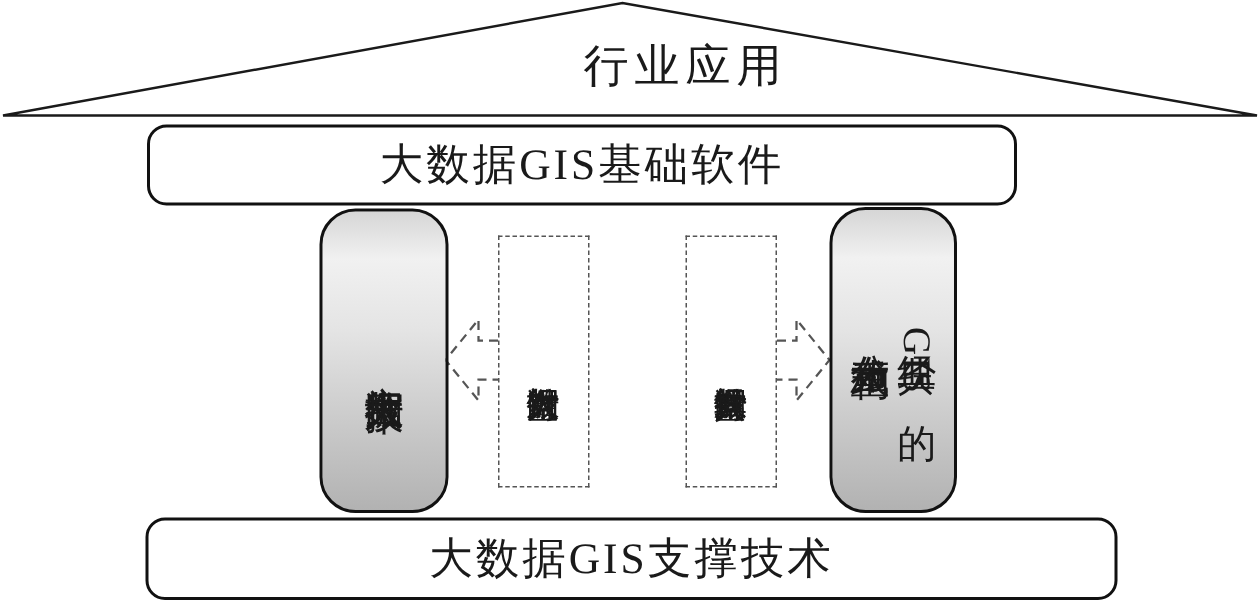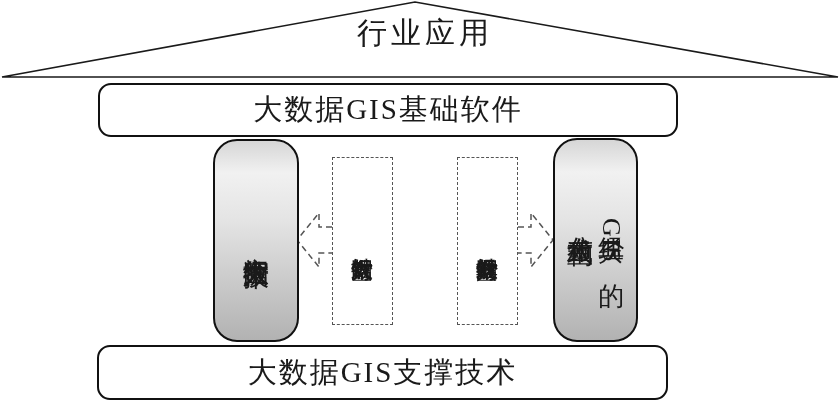--- a/index.html
+++ b/index.html
@@ -12,43 +12,43 @@
     color: #111111;
     overflow: hidden;
   }
   .layer-svg {
     position: absolute;
     left: 0; top: 0;
     width: 840px; height: 406px;
   }
   .roof-label {
     position: absolute;
-    left: 325px; top: 13px;
+    left: 325px; top: 24px;
     width: 200px;
-    text-align: center;
+    text-align: right;
     font-size: 30px;
     letter-spacing: 4px;
     color: #1a1a1a;
     white-space: nowrap;
   }
   .hbar {
     position: absolute;
     box-sizing: border-box;
     border: 2px solid #111111;
     border-radius: 13px;
     background: #ffffff;
     display: flex;
     align-items: center;
     justify-content: center;
     font-size: 29px;
     letter-spacing: 2px;
     color: #1a1a1a;
   }
   .hbar.top { left: 98px; top: 83px; width: 580px; height: 54px; }
-  .hbar.bottom { left: 97px; top: 345px; width: 571px; height: 55px; }
+  .hbar.bottom { left: 97px; top: 345px; width: 648px; height: 55px; }
   .pillar {
     position: absolute;
     box-sizing: border-box;
     border: 2.5px solid #111111;
     border-radius: 24px;
     background: linear-gradient(180deg, #d6d6d6 0%, #f1f1f1 16%, #e4e4e4 40%, #c9c9c9 72%, #b2b2b2 100%);
     display: flex;
     align-items: center;
     justify-content: center;
   }

